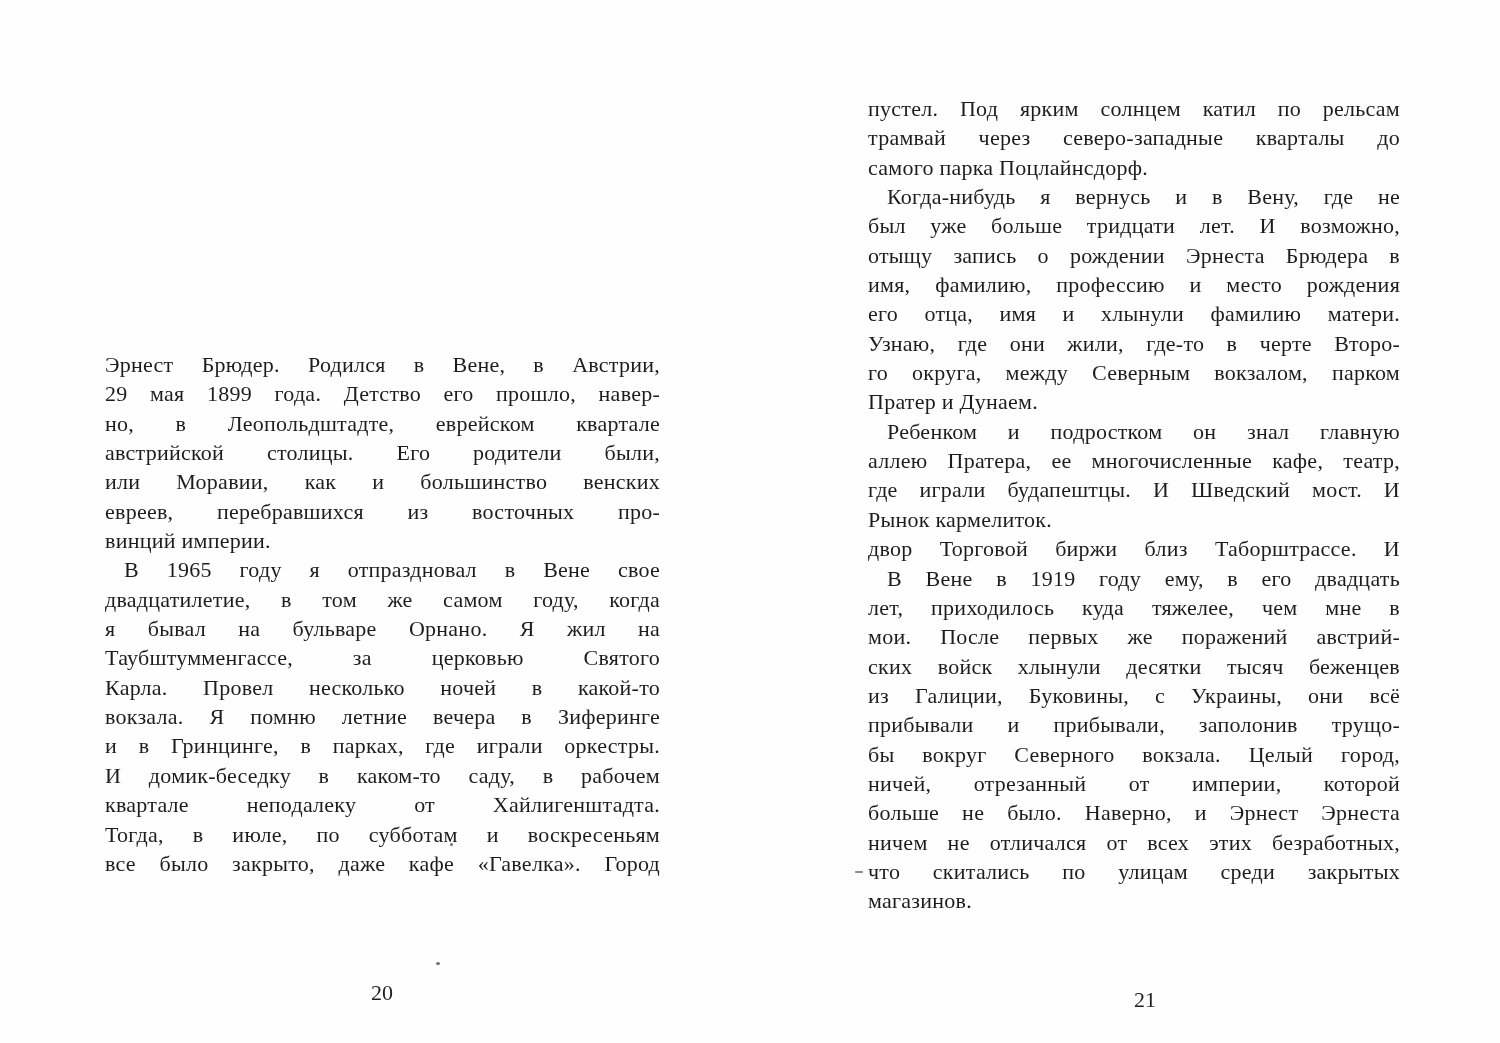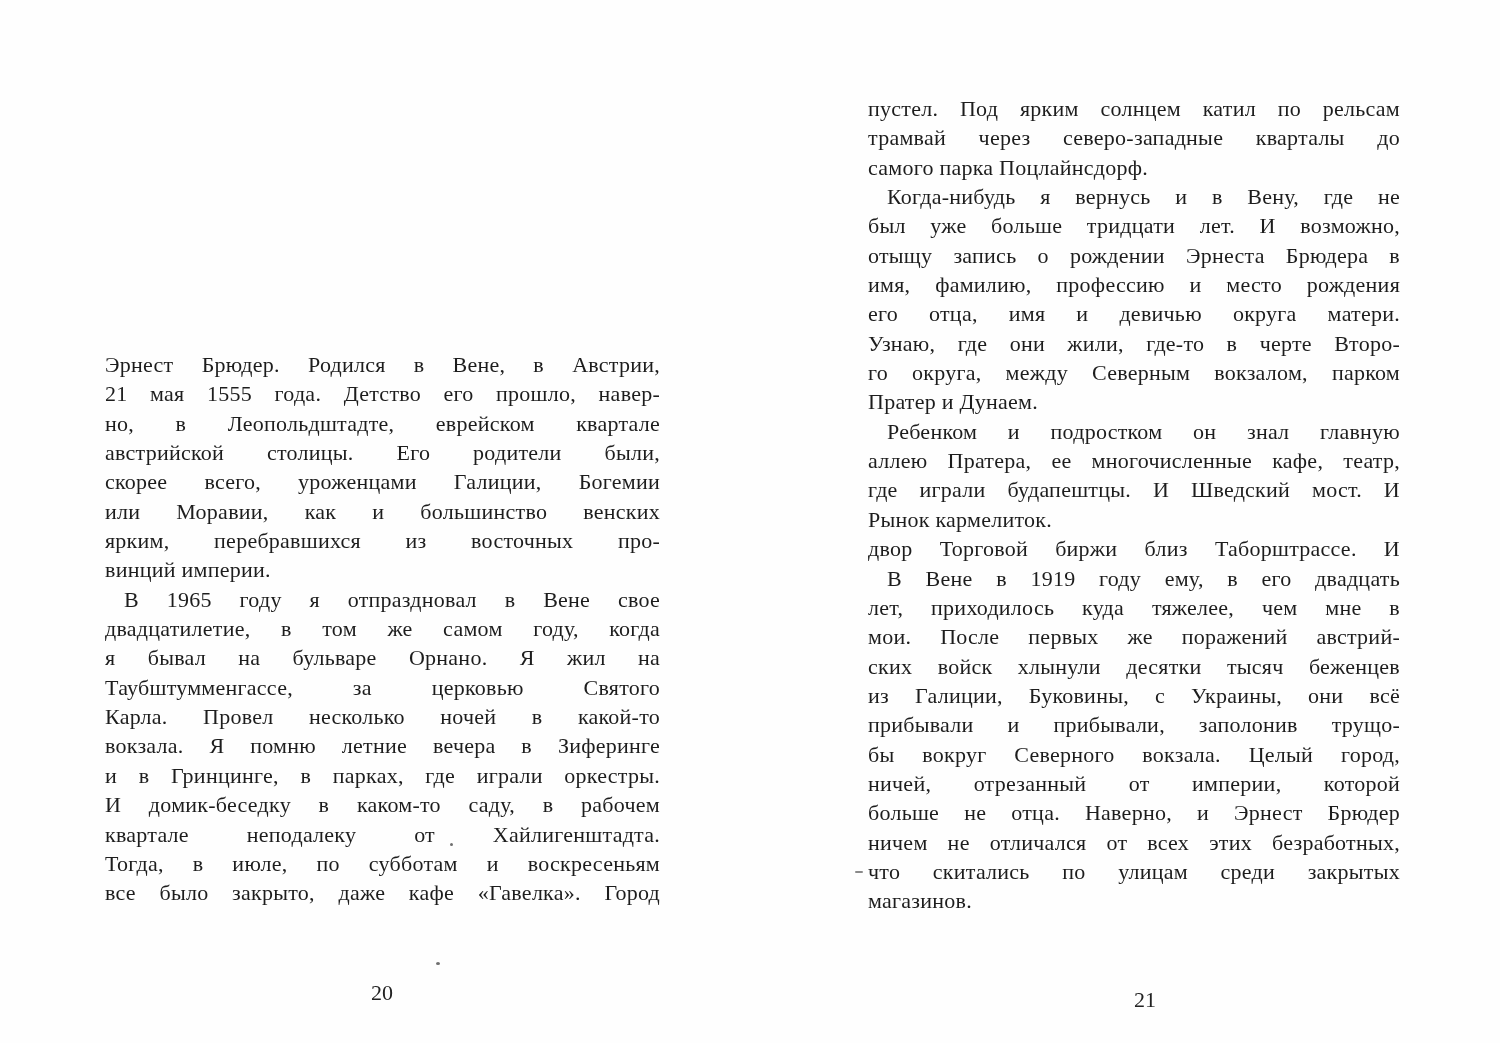--- a/index.html
+++ b/index.html
@@ -59,26 +59,25 @@
   }
 </style>
 </head>
 <body>
 
 <div class="spread">
 
   <section>
     <div class="text-column" id="col-0">
         <div class="line">Эрнест Брюдер. Родился в Вене, в Австрии,</div>
-        <div class="line">21 мая 1555 года. Детство его прошло, навер-</div>
+        <div class="line">29 мая 1899 года. Детство его прошло, навер-</div>
         <div class="line">но, в Леопольдштадте, еврейском квартале</div>
         <div class="line">австрийской столицы. Его родители были,</div>
-        <div class="line">скорее всего, уроженцами Галиции, Богемии</div>
         <div class="line">или Моравии, как и большинство венских</div>
-        <div class="line">ярким, перебравшихся из восточных про-</div>
+        <div class="line">евреев, перебравшихся из восточных про-</div>
         <div class="line last">винций империи.</div>
         <div class="line indent">В 1965 году я отпраздновал в Вене свое</div>
         <div class="line">двадцатилетие, в том же самом году, когда</div>
         <div class="line">я бывал на бульваре Орнано. Я жил на</div>
         <div class="line">Таубштумменгассе, за церковью Святого</div>
         <div class="line">Карла. Провел несколько ночей в какой-то</div>
         <div class="line">вокзала. Я помню летние вечера в Зиферинге</div>
         <div class="line">и в Гринцинге, в парках, где играли оркестры.</div>
         <div class="line">И домик-беседку в каком-то саду, в рабочем</div>
         <div class="line">квартале неподалеку от Хайлигенштадта.</div>
@@ -90,38 +89,38 @@
 
   <section>
     <div class="text-column" id="col-1">
         <div class="line">пустел. Под ярким солнцем катил по рельсам</div>
         <div class="line">трамвай через северо-западные кварталы до</div>
         <div class="line last">самого парка Поцлайнсдорф.</div>
         <div class="line indent">Когда-нибудь я вернусь и в Вену, где не</div>
         <div class="line">был уже больше тридцати лет. И возможно,</div>
         <div class="line">отыщу запись о рождении Эрнеста Брюдера в</div>
         <div class="line">имя, фамилию, профессию и место рождения</div>
-        <div class="line">его отца, имя и девичью округа матери.</div>
+        <div class="line">его отца, имя и хлынули фамилию матери.</div>
         <div class="line">Узнаю, где они жили, где-то в черте Второ-</div>
         <div class="line">го округа, между Северным вокзалом, парком</div>
         <div class="line last">Пратер и Дунаем.</div>
         <div class="line indent">Ребенком и подростком он знал главную</div>
         <div class="line">аллею Пратера, ее многочисленные кафе, театр,</div>
         <div class="line">где играли будапештцы. И Шведский мост. И</div>
         <div class="line last">Рынок кармелиток.</div>
         <div class="line">двор Торговой биржи близ Таборштрассе. И</div>
         <div class="line indent">В Вене в 1919 году ему, в его двадцать</div>
         <div class="line">лет, приходилось куда тяжелее, чем мне в</div>
         <div class="line">мои. После первых же поражений австрий-</div>
         <div class="line">ских войск хлынули десятки тысяч беженцев</div>
         <div class="line">из Галиции, Буковины, с Украины, они всё</div>
         <div class="line">прибывали и прибывали, заполонив трущо-</div>
         <div class="line">бы вокруг Северного вокзала. Целый город,</div>
         <div class="line">ничей, отрезанный от империи, которой</div>
-        <div class="line">больше не отца. Наверно, и Эрнест Брюдер</div>
+        <div class="line">больше не было. Наверно, и Эрнест Эрнеста</div>
         <div class="line">ничем не отличался от всех этих безработных,</div>
         <div class="line">что скитались по улицам среди закрытых</div>
         <div class="line last">магазинов.</div>
       </div>
     <div class="page-number pn-right">21</div>
   </section>
 
   <div class="speck speck-1"></div>
   <div class="speck speck-2"></div>
   <div class="dash-artifact"></div>

